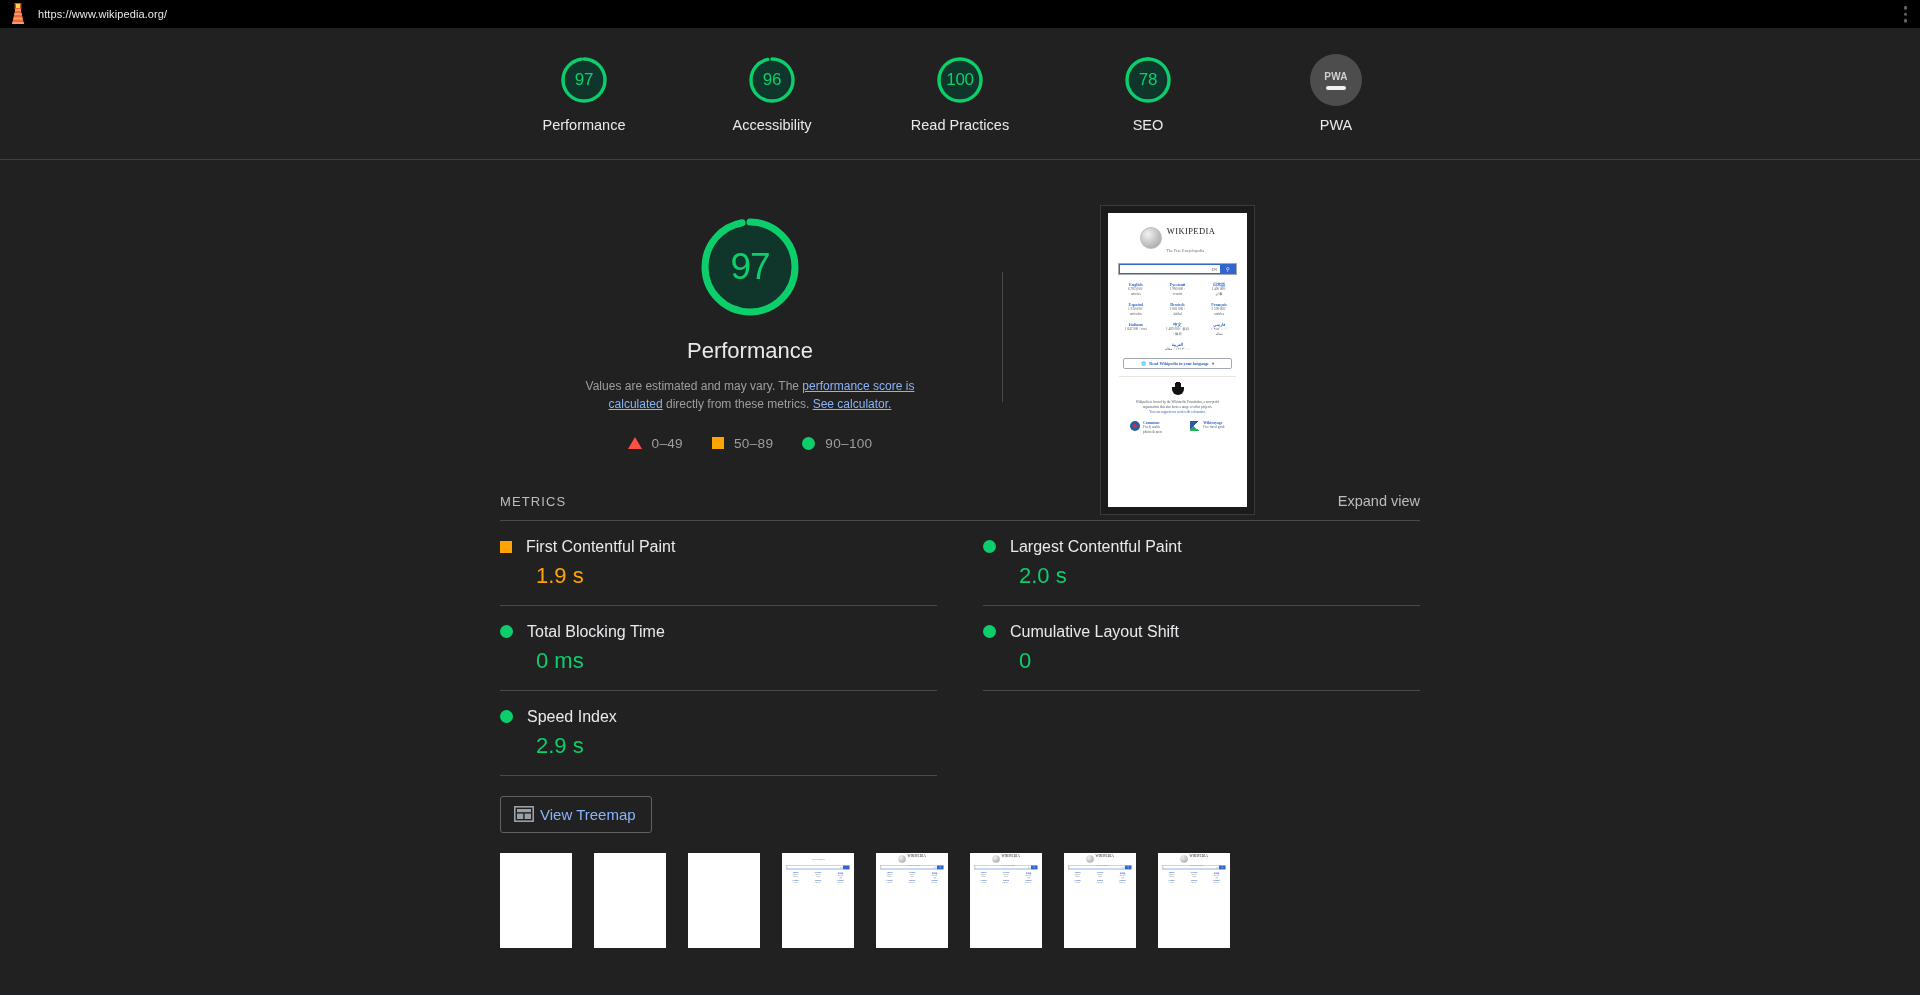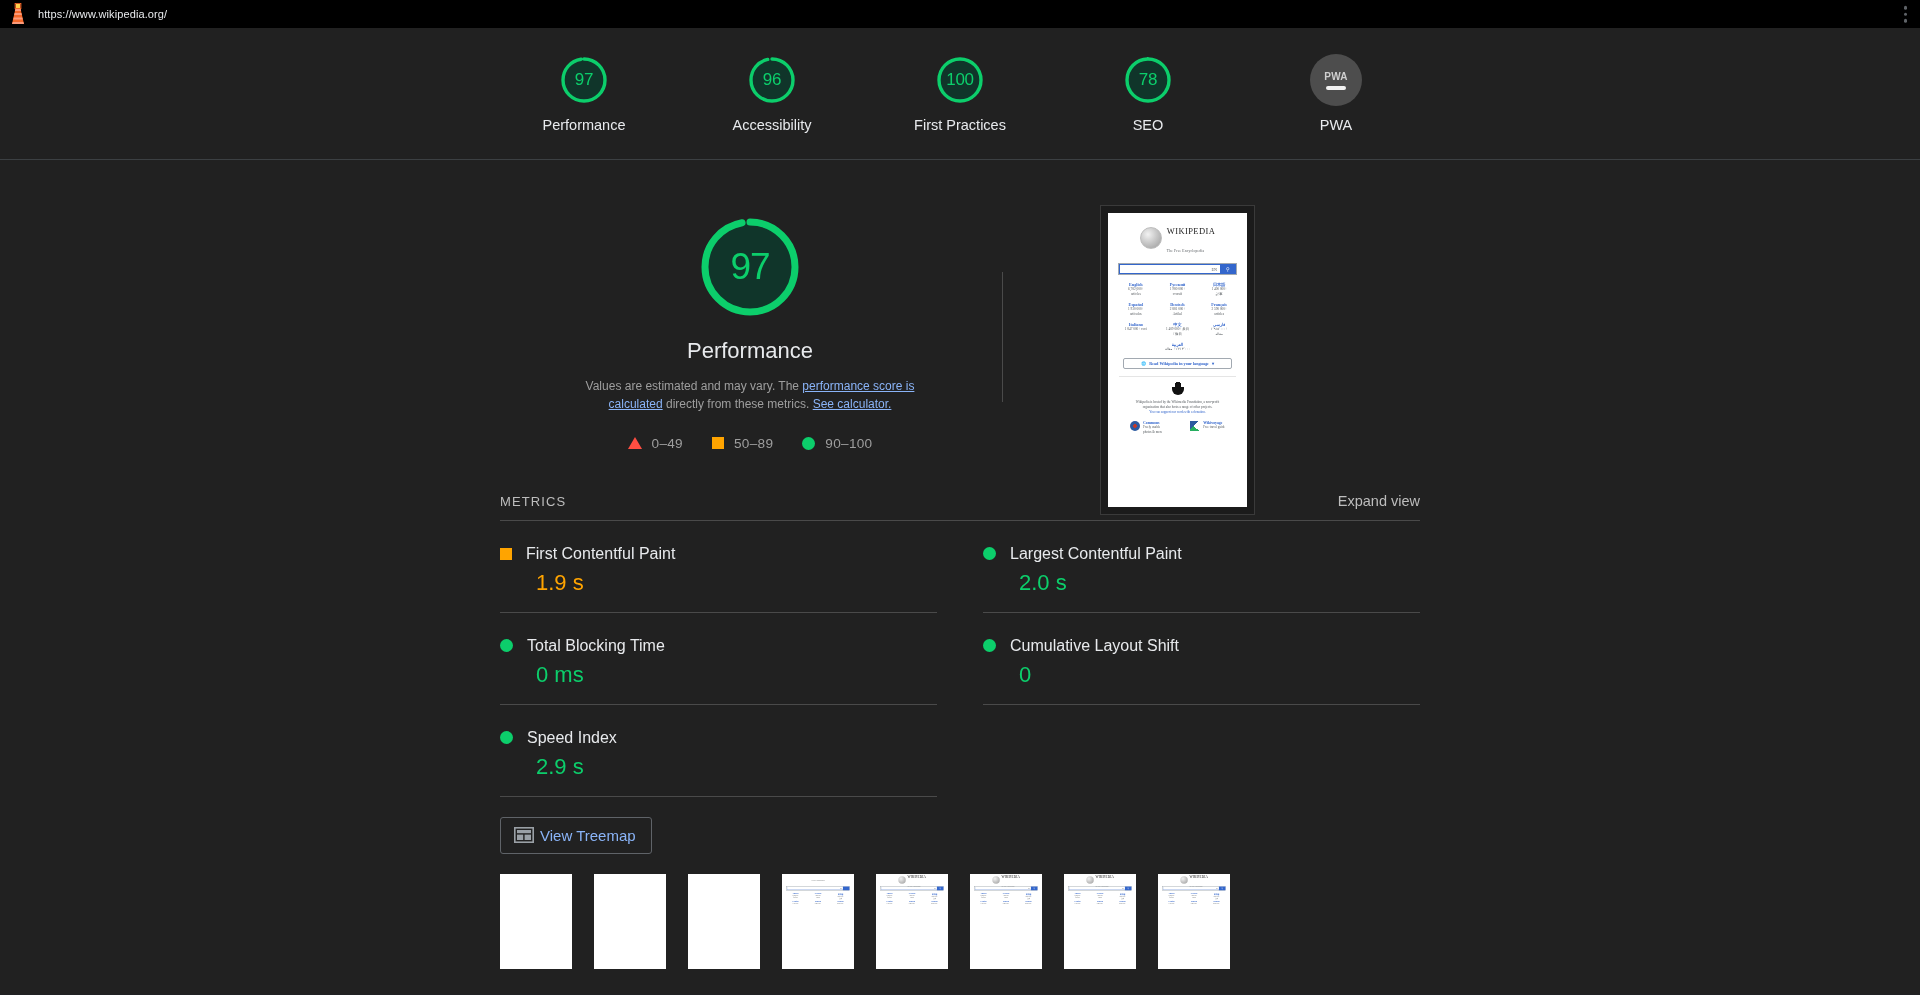--- a/index.html
+++ b/index.html
@@ -214,21 +214,21 @@
   .metrics-grid {
     display: grid;
     grid-template-columns: 1fr 1fr;
     column-gap: 46px;
   }
   .metric {
     padding: 17px 0 16px;
     border-bottom: 1px solid #4a4a4a;
   }
   .metric.noline { border-bottom: none; }
-  .metric-top { display: flex; align-items: center; gap: 14px; margin-top: 7px; }
+  .metric-top { display: flex; align-items: center; gap: 14px; }
   .metric-name { font-size: 16px; color: #e8eaed; }
   .metric-val { font-size: 22px; margin-top: 7px; padding-left: 36px; }
   .v-green { color: #0cce6b; }
   .v-orange { color: #ffa400; }
 
   .treemap-row { display: flex; padding: 20px 0 0; }
   .treemap-btn {
     display: inline-flex; align-items: center; gap: 6px;
     border: 1px solid #5f6368; border-radius: 3px;
     padding: 9px 15px 9px 13px;
@@ -319,21 +319,21 @@
   </div>
 
   <div class="score-col">
     <div class="mini-gauge">
       <svg width="52" height="52" viewBox="0 0 52 52">
         <circle cx="26" cy="26" r="21" fill="#10352a" stroke="none"></circle>
         <circle cx="26" cy="26" r="21" fill="none" stroke="#0cce6b" stroke-width="3.4" stroke-dasharray="132 0" stroke-linecap="round"></circle>
       </svg>
       <span class="num">100</span>
     </div>
-    <span class="score-label">First Practices</span>
+    <span class="score-label">Read Practices</span>
   </div>
 
   <div class="score-col">
     <div class="mini-gauge">
       <svg width="52" height="52" viewBox="0 0 52 52">
         <circle cx="26" cy="26" r="21" fill="#10352a" stroke="none"></circle>
         <circle cx="26" cy="26" r="21" fill="none" stroke="#0cce6b" stroke-width="3.4" stroke-dasharray="130.7 132" stroke-linecap="round"></circle>
       </svg>
       <span class="num">78</span>
     </div>

